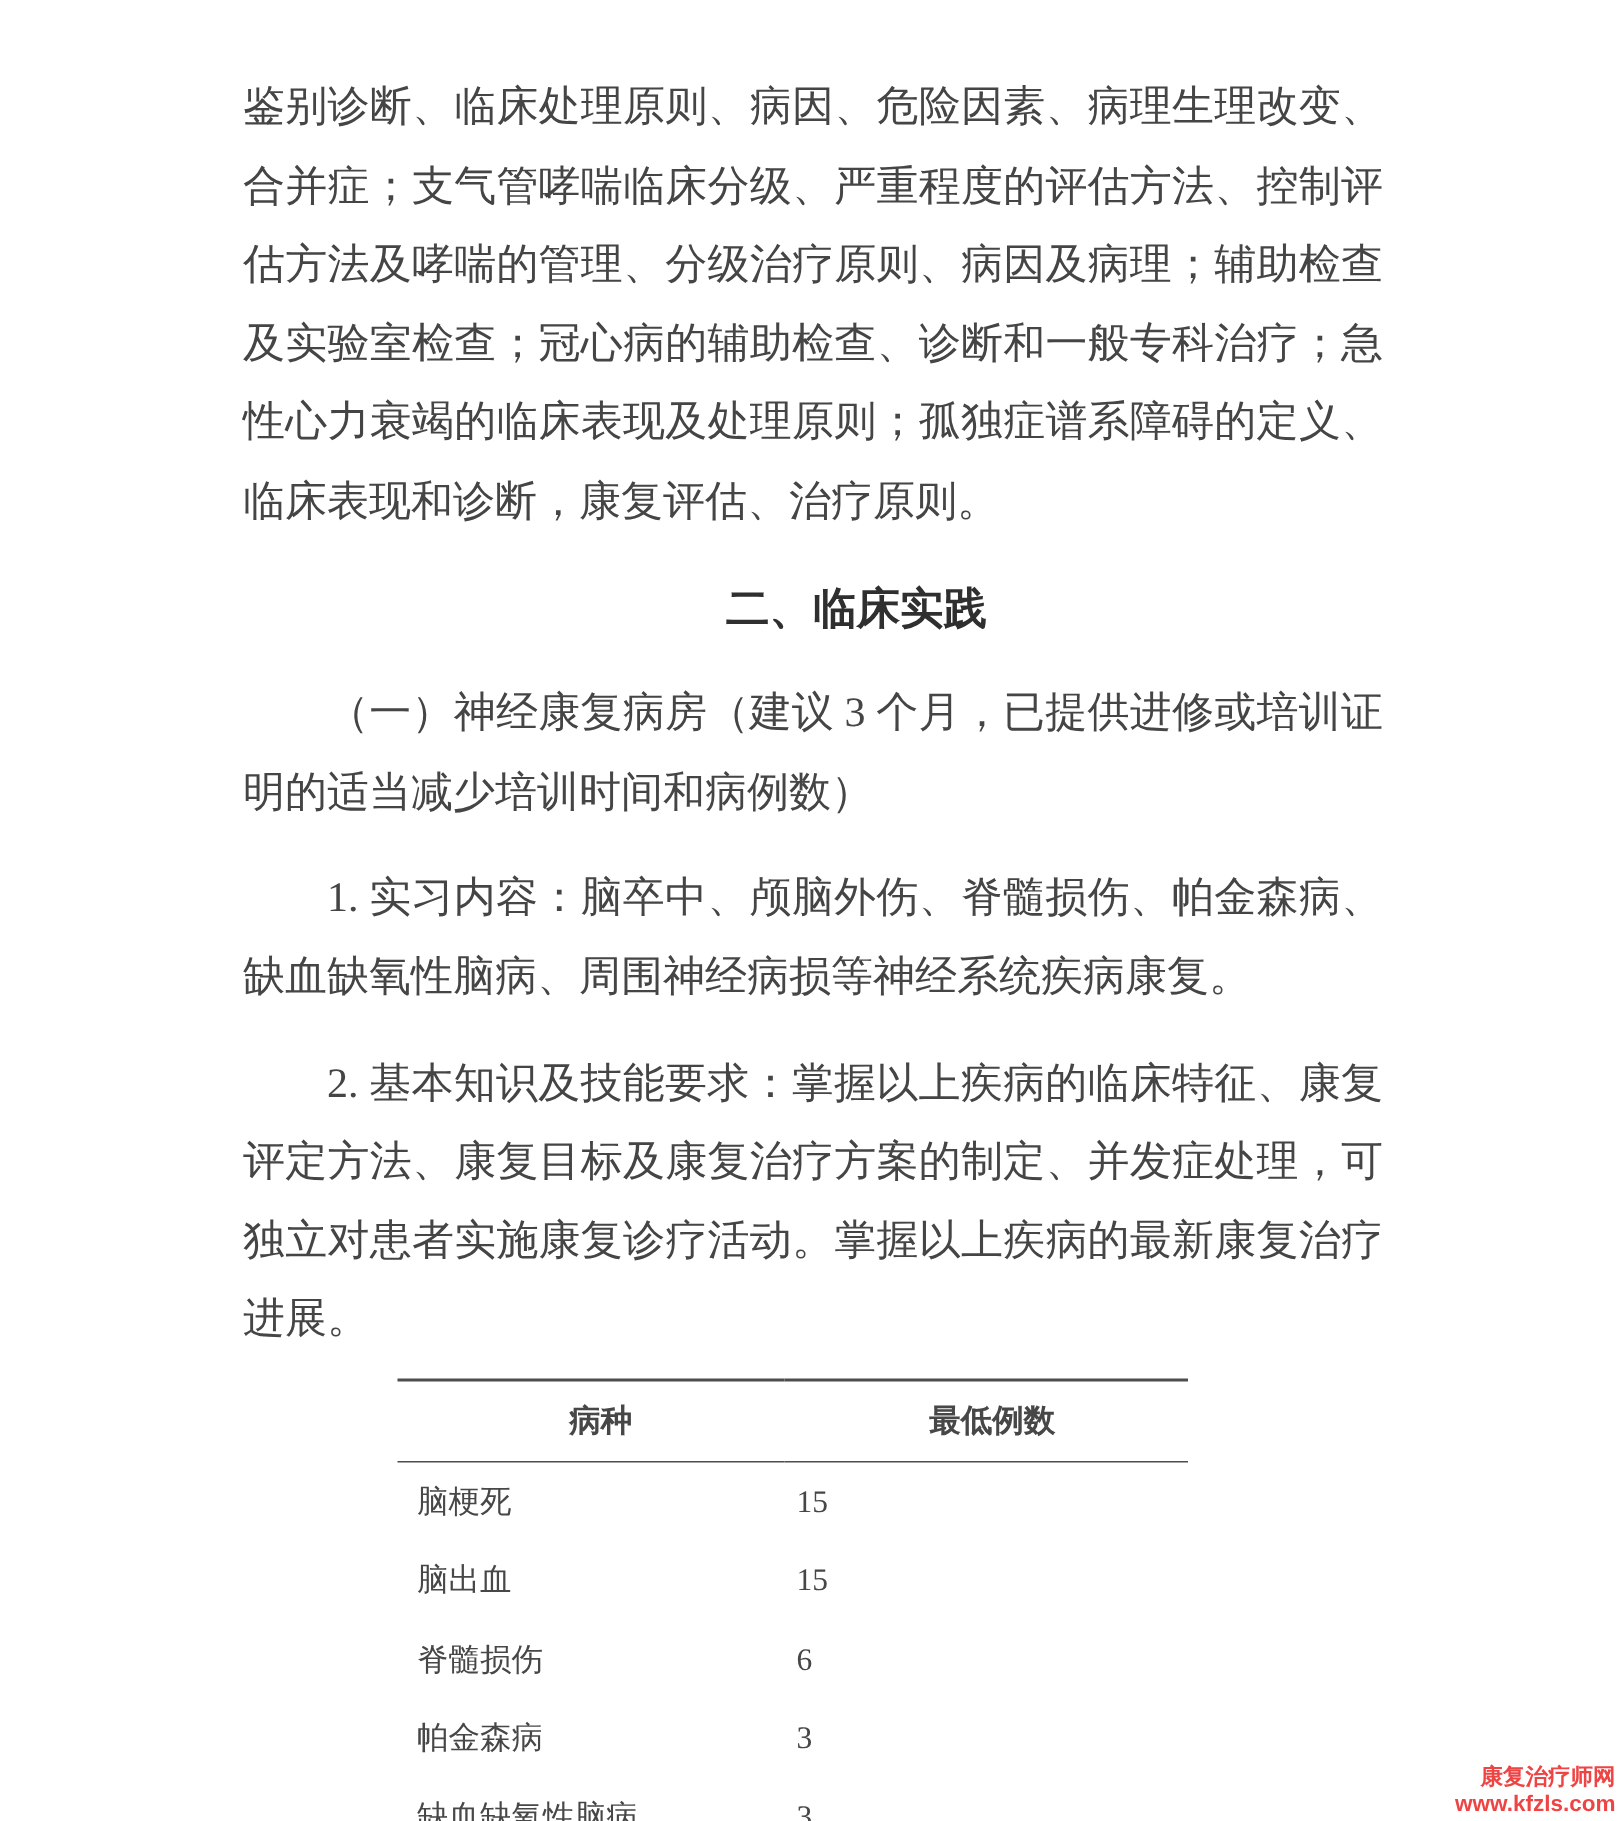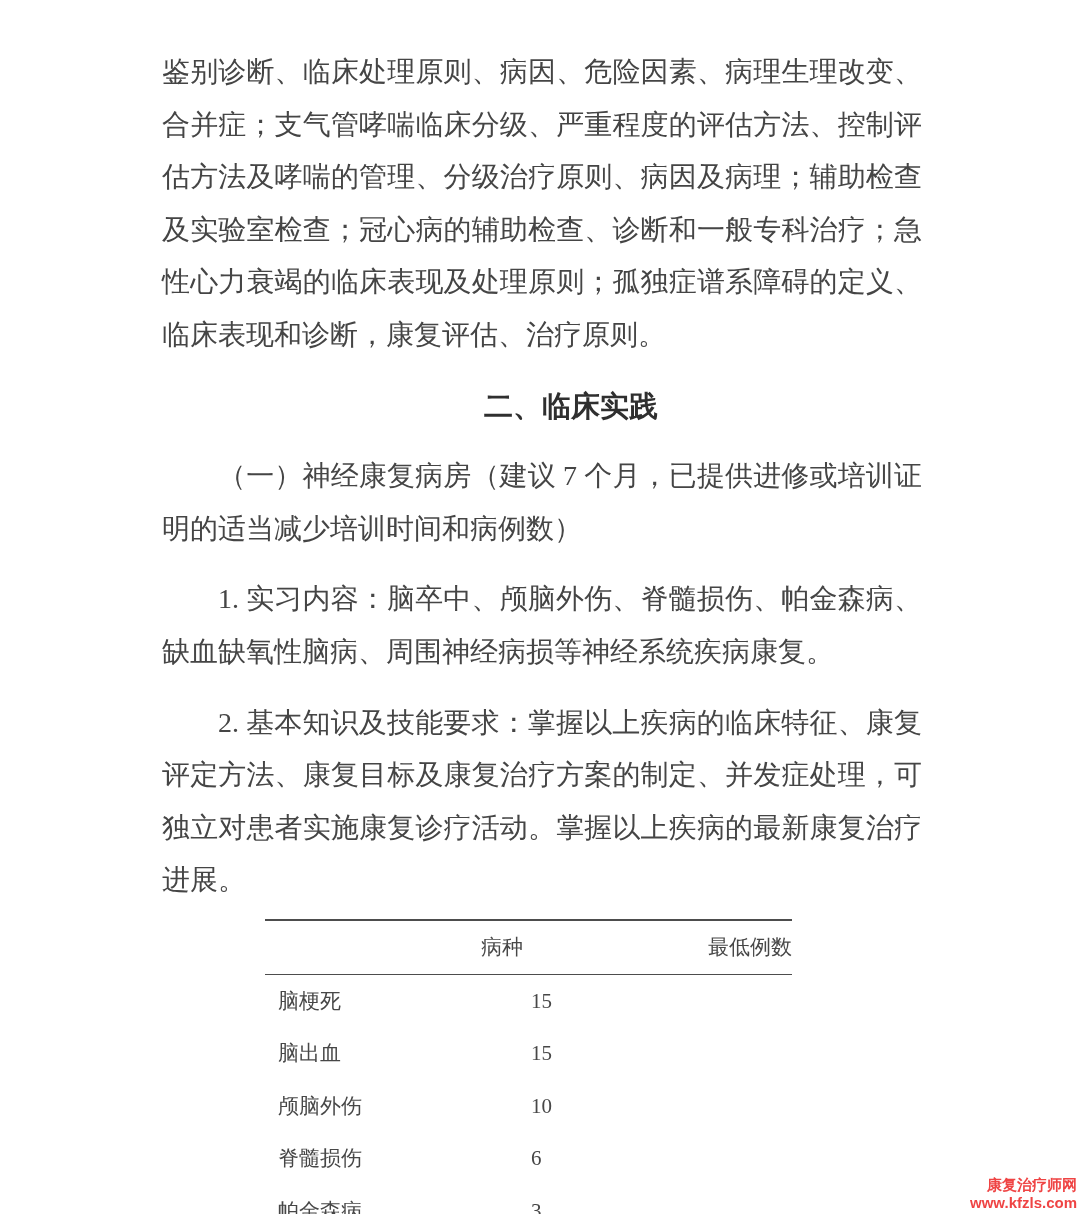--- a/index.html
+++ b/index.html
@@ -40,22 +40,22 @@
     margin-top: -6px;
     width: 527px;
     table-layout: fixed;
     font-size: 21px;
     color: #474747;
     border-top: 2px solid #4d4d4d;
     border-bottom: 2px solid #4d4d4d;
   }
   table.case-table thead tr { border-bottom: 1px solid #4d4d4d; }
   table.case-table th {
-    font-weight: normal;
-    text-align: right;
+    font-weight: bold;
+    text-align: center;
     height: 37px;
     padding: 0;
     vertical-align: middle;
   }
   table.case-table td {
     height: 35.5px;
     padding: 0;
     vertical-align: middle;
     text-align: left;
   }
@@ -76,21 +76,21 @@
 </style>
 </head>
 <body>
 
 <div class="doc">
 
   <p>鉴别诊断、临床处理原则、病因、危险因素、病理生理改变、合并症；支气管哮喘临床分级、严重程度的评估方法、控制评估方法及哮喘的管理、分级治疗原则、病因及病理；辅助检查及实验室检查；冠心病的辅助检查、诊断和一般专科治疗；急性心力衰竭的临床表现及处理原则；孤独症谱系障碍的定义、临床表现和诊断，康复评估、治疗原则。</p>
 
   <p class="section-heading">二、临床实践</p>
 
-  <p class="para-indent">（一）神经康复病房（建议 7 个月，已提供进修或培训证明的适当减少培训时间和病例数）</p>
+  <p class="para-indent">（一）神经康复病房（建议 3 个月，已提供进修或培训证明的适当减少培训时间和病例数）</p>
 
   <p class="para-indent">1. 实习内容：脑卒中、颅脑外伤、脊髓损伤、帕金森病、缺血缺氧性脑病、周围神经病损等神经系统疾病康复。</p>
 
   <p class="para-indent">2. 基本知识及技能要求：掌握以上疾病的临床特征、康复评定方法、康复目标及康复治疗方案的制定、并发症处理，可独立对患者实施康复诊疗活动。掌握以上疾病的最新康复治疗进展。</p>
 
 
   <table class="case-table">
     <thead>
       <tr>
         <th class="col-disease">病种</th>
@@ -98,24 +98,20 @@
       </tr>
     </thead>
     <tbody>
       <tr>
         <td>脑梗死</td>
         <td>15</td>
       </tr>
       <tr>
         <td>脑出血</td>
         <td>15</td>
-      </tr>
-      <tr>
-        <td>颅脑外伤</td>
-        <td>10</td>
       </tr>
       <tr>
         <td>脊髓损伤</td>
         <td>6</td>
       </tr>
       <tr>
         <td>帕金森病</td>
         <td>3</td>
       </tr>
       <tr>

